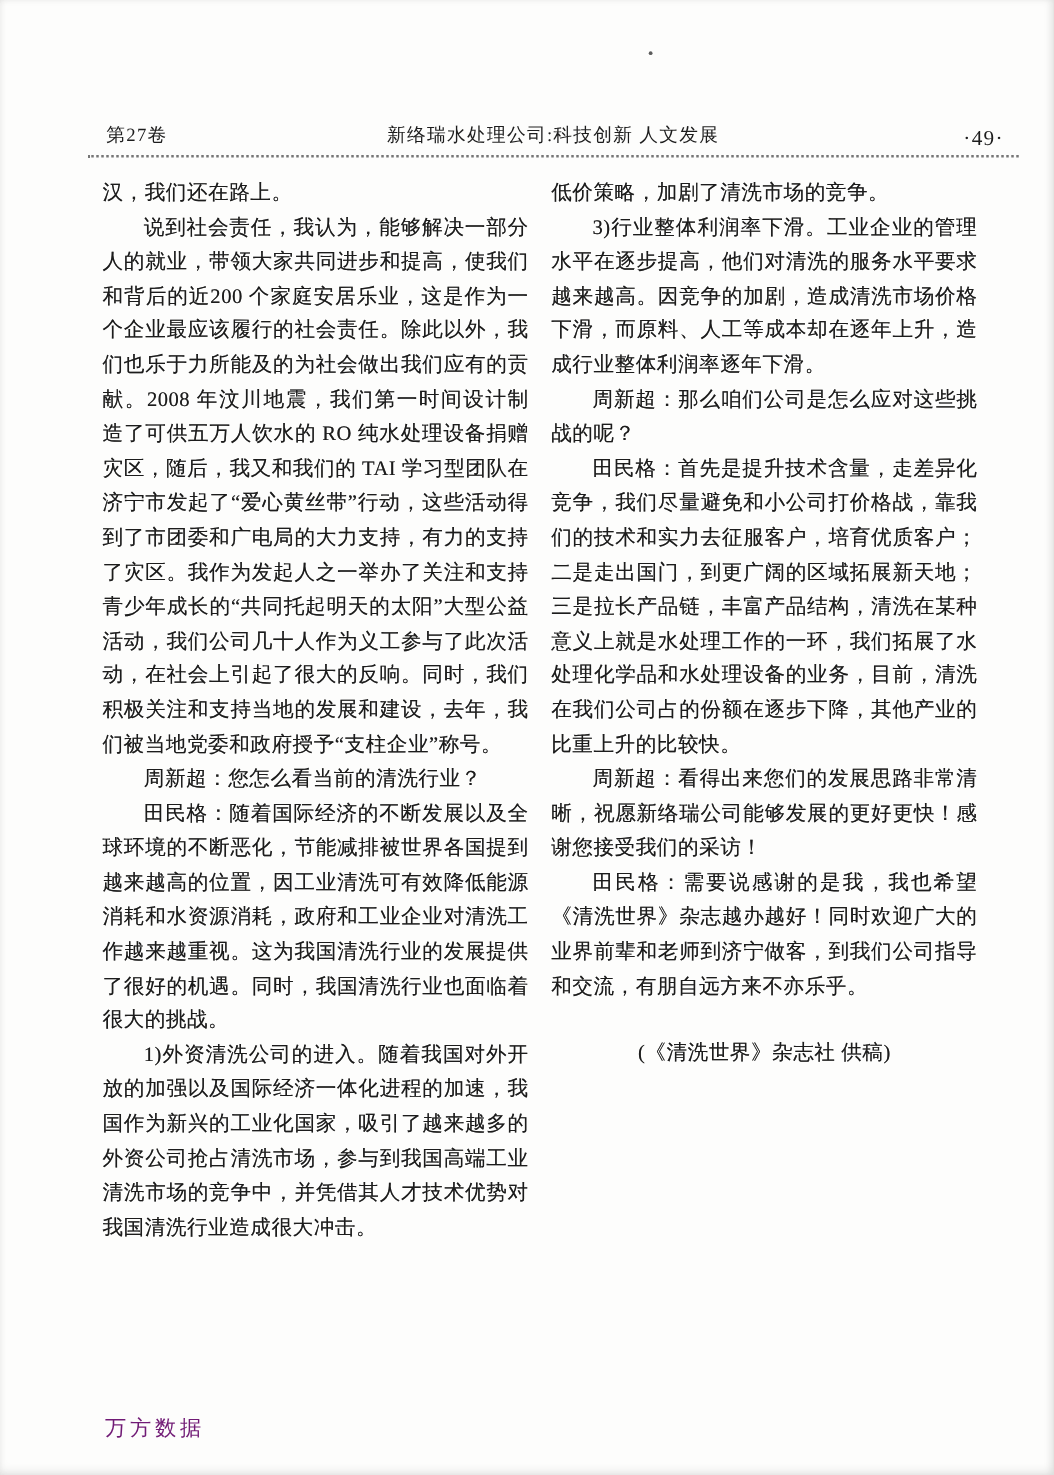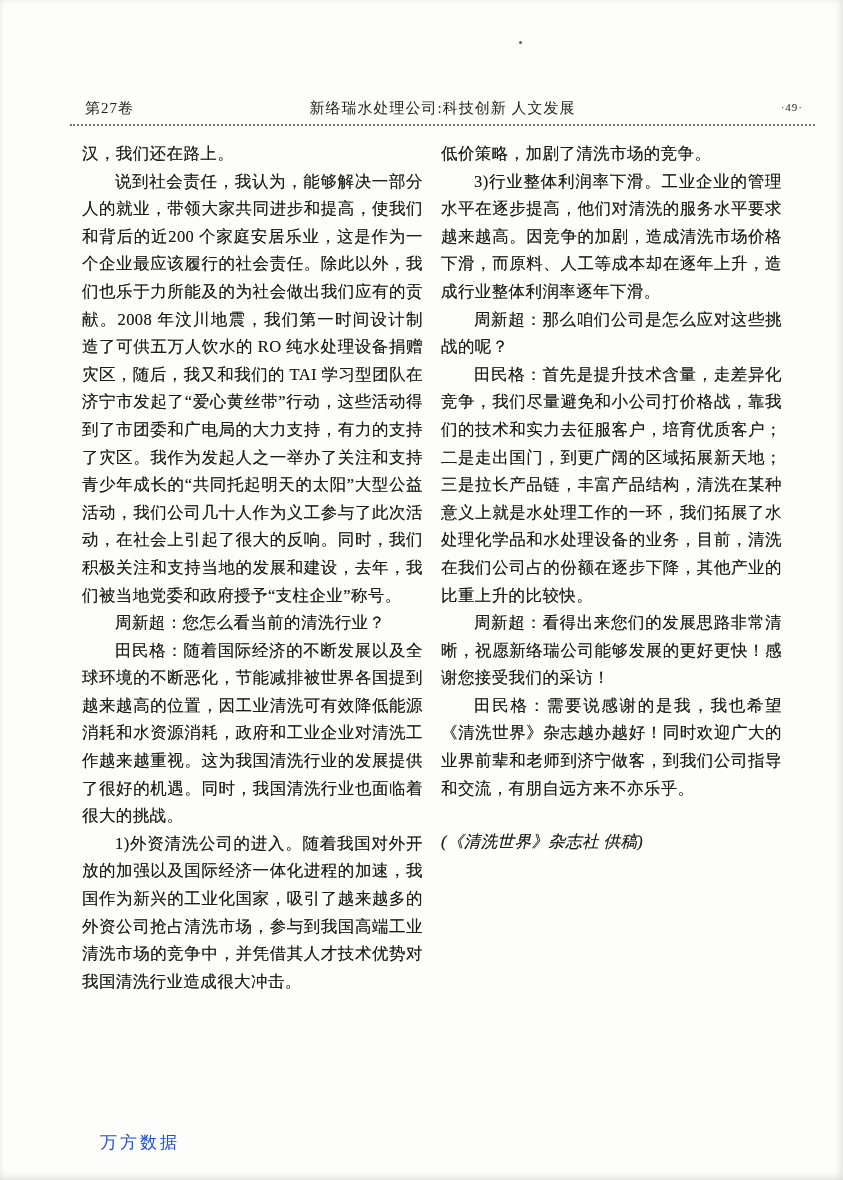--- a/index.html
+++ b/index.html
@@ -13,21 +13,21 @@
     font-family:"Liberation Serif","DejaVu Serif",serif;
     color:#1d1d1d;
   }
   
   .header{
     position:absolute;top:99px;left:70px;width:745px;height:24px;
     font-size:15px;
   }
   .header .vol{position:absolute;left:15px;top:0;letter-spacing:1px;}
   .header .title{position:absolute;left:0;right:0;top:0;text-align:center;letter-spacing:1px;}
-  .header .pageno{position:absolute;right:12px;top:2px;font-size:11px;letter-spacing:1px;}
+  .header .pageno{position:absolute;right:12px;top:2px;font-size:17px;letter-spacing:1px;}
   .rule{
     position:absolute;top:124px;left:70px;width:745px;height:0;
     border-bottom:2px dotted #4a4a4a;
     opacity:.75;
   }
   
   .speck{
     position:absolute;left:519px;top:41px;width:3px;height:3px;
     background:#333;border-radius:50%;opacity:.8;
   }
@@ -41,26 +41,26 @@
     margin:0;
     font-size:16.5px;
     line-height:27.6px;
     text-align:justify;
     text-justify:inter-character;
     letter-spacing:.4px;
     color:#1c1c1c;
     text-shadow:0 0 .4px rgba(0,0,0,.55);
   }
   .para.indent{text-indent:2em;}
-  .para.align-right{text-align:left;font-style:italic;}
+  .para.align-right{text-align:center;}
   .para.gap{margin-top:26px;}
   
   .watermark{
-    position:absolute;left:100px;top:1131px;
-    font-size:17px;color:#1d4ed8;letter-spacing:3px;
+    position:absolute;left:84px;top:1131px;
+    font-size:17px;color:#701a75;letter-spacing:3px;
     font-family:Liberation Mono, monospace;
   }
 </style>
 </head>
 <body>
 
 <div class="page">
 
   <div class="speck"></div>
 

